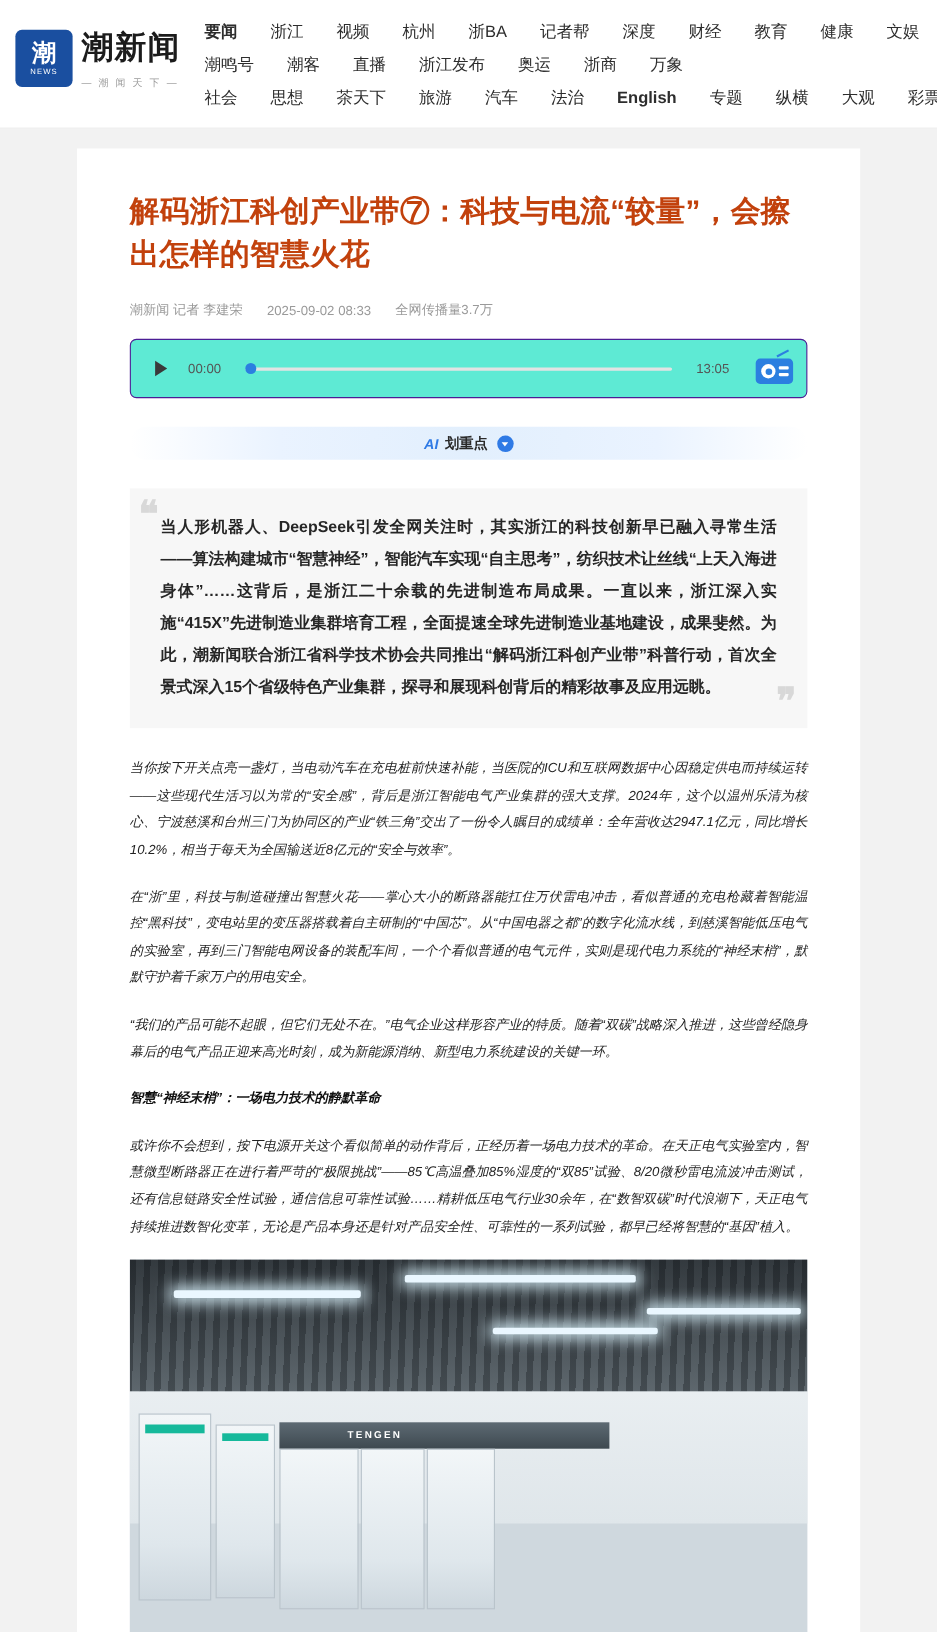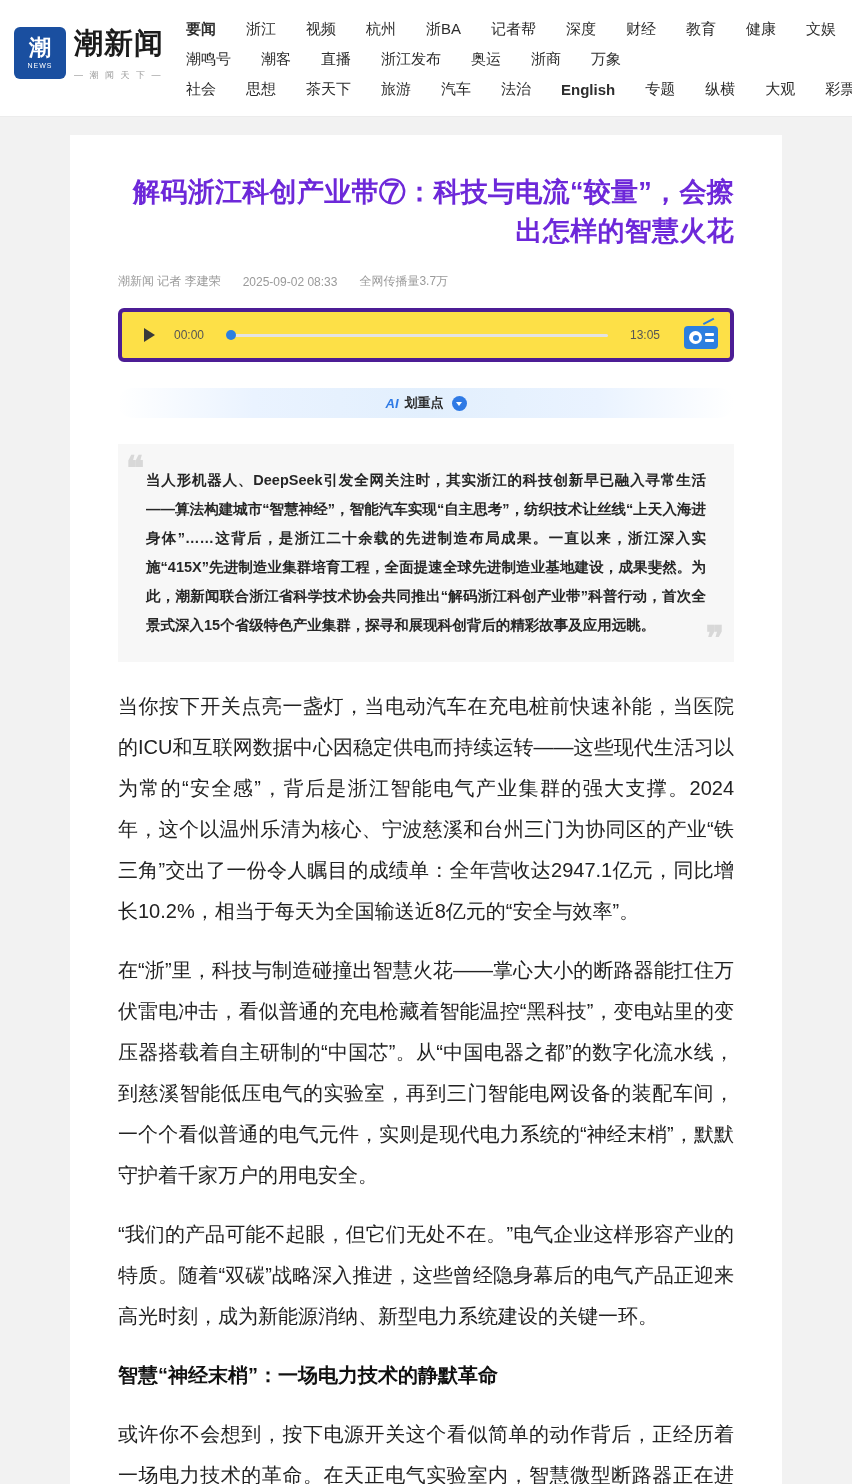--- a/index.html
+++ b/index.html
@@ -83,45 +83,44 @@
     width: 712px;
     background: #ffffff;
     padding: 0 0 0 0;
     min-height: 1300px;
   }
   .article-inner { padding: 38px 48px 0 48px; }
 
   h1.article-title {
     font-size: 27px;
     line-height: 1.45;
-    color: #6d28d9;
+    color: #c2410c;
     margin: 0 0 22px 0;
     font-weight: bold;
     letter-spacing: 0.3px;
-    text-align: right;
   }
   .meta {
     font-size: 12px;
     color: #9a9a9a;
     margin-bottom: 18px;
     display: flex;
     align-items: center;
   }
   .meta span { margin-right: 22px; }
 
   
   .audio-bar {
-    border: 4px solid #4c1d95;
+    border: 1px solid #4c1d95;
     border-radius: 6px;
     height: 54px;
     display: flex;
     align-items: center;
     padding: 0 10px 0 14px;
     margin-bottom: 26px;
-    background: #fde047;
+    background: #5eead4;
   }
   .play-btn {
     width: 26px; height: 26px;
     display: flex; align-items: center; justify-content: center;
     cursor: pointer;
   }
   .play-btn svg { display: block; }
   .time {
     font-size: 12px; color: #555; margin: 0 12px;
     font-family: "Liberation Sans", sans-serif;
@@ -221,25 +220,26 @@
     color: #d8d8d8;
     font-family: "Liberation Serif", serif;
     font-weight: bold;
     line-height: 1;
   }
   .summary .qm.tl { left: 8px; top: 8px; }
   .summary .qm.br { right: 10px; bottom: 6px; }
 
   
   .body p {
-    font-size: 20px;
+    font-size: 12px;
     line-height: 2.05;
     color: #222;
     margin: 0 0 18px 0;
     text-align: justify;
+    font-style: italic;
   }
   .body p.sub {
     font-weight: bold;
     color: #111;
   }
 
   .figure {
     width: 100%;
     margin: 10px 0 0 0;
   }

